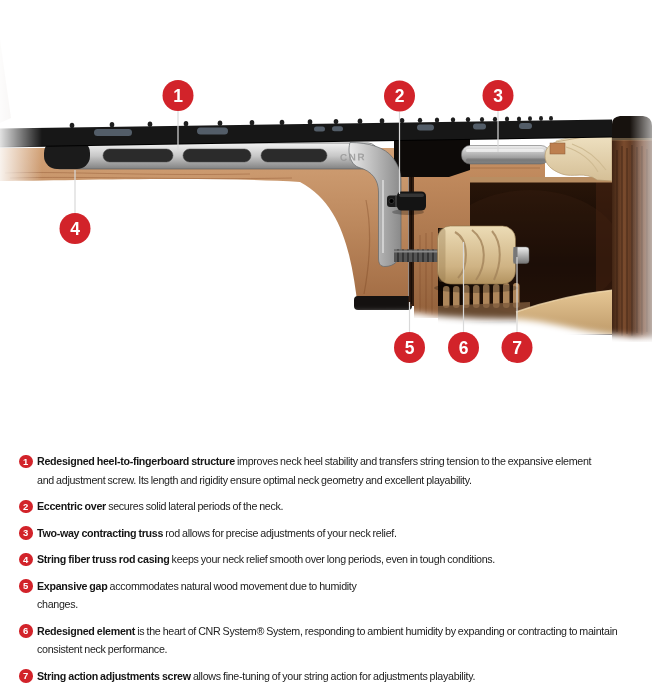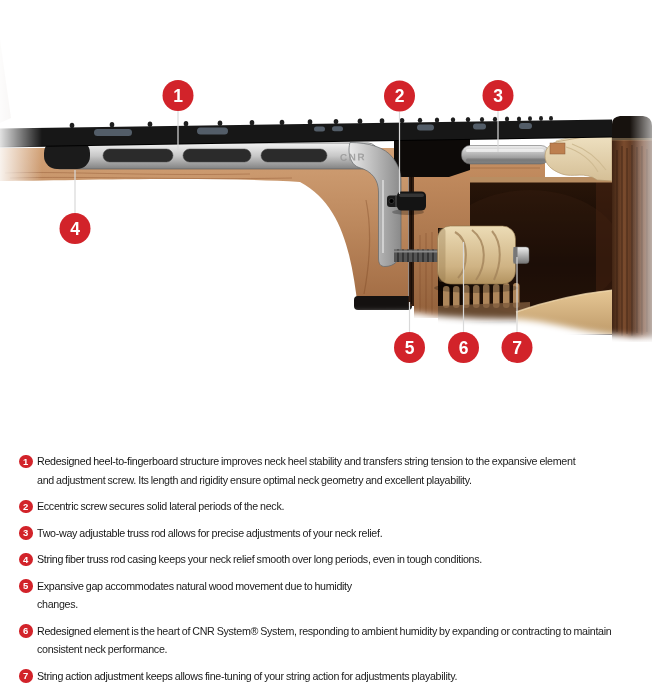--- a/index.html
+++ b/index.html
@@ -14,21 +14,21 @@
     position:relative;padding-left:17px;margin-bottom:8px;
     font-size:10.7px;line-height:18.5px;letter-spacing:-0.3px;word-spacing:-0.5px;
     color:#222;
   }
   .bullet{
     position:absolute;left:-1px;top:2.5px;width:13.5px;height:13.5px;
     border-radius:50%;background:#d2232a;color:#fff;font-weight:bold;
     font-size:9.5px;line-height:13.8px;text-align:center;
     letter-spacing:0;word-spacing:0;
   }
-  .term{font-weight:normal;color:#151515;}
+  .term{font-weight:bold;color:#151515;}
   .desc{white-space:pre-line;}
   .callout-num{
     font-family:"Liberation Sans","DejaVu Sans",sans-serif;
     font-size:17.5px;font-weight:bold;fill:#ffffff;
   }
   .engraving{
     font-family:"Liberation Sans","DejaVu Sans",sans-serif;
     font-size:10px;font-weight:bold;fill:#999;opacity:.85;letter-spacing:1.5px;
   }
 </style>
@@ -297,32 +297,32 @@
   </g>
 </svg>
 </div>
 
 <div class="legend">
   <div class="legend-item">
     <span class="bullet">1</span><span class="term">Redesigned heel-to-fingerboard structure</span><span class="desc"> improves neck heel stability and transfers string tension to the expansive element
 and adjustment screw. Its length and rigidity ensure optimal neck geometry and excellent playability.</span>
   </div>
   <div class="legend-item">
-    <span class="bullet">2</span><span class="term">Eccentric screw</span><span class="desc"> secures solid lateral periods of the neck.</span>
-  </div>
-  <div class="legend-item">
-    <span class="bullet">3</span><span class="term">Two-way adjustable truss</span><span class="desc"> rod allows for precise adjustments of your neck relief.</span>
+    <span class="bullet">2</span><span class="term">Eccentric over</span><span class="desc"> secures solid lateral periods of the neck.</span>
+  </div>
+  <div class="legend-item">
+    <span class="bullet">3</span><span class="term">Two-way contracting truss</span><span class="desc"> rod allows for precise adjustments of your neck relief.</span>
   </div>
   <div class="legend-item">
     <span class="bullet">4</span><span class="term">String fiber truss rod casing</span><span class="desc"> keeps your neck relief smooth over long periods, even in tough conditions.</span>
   </div>
   <div class="legend-item">
     <span class="bullet">5</span><span class="term">Expansive gap</span><span class="desc"> accommodates natural wood movement due to humidity
 changes.</span>
   </div>
   <div class="legend-item">
     <span class="bullet">6</span><span class="term">Redesigned element</span><span class="desc"> is the heart of CNR System® System, responding to ambient humidity by expanding or contracting to maintain
 consistent neck performance.</span>
   </div>
   <div class="legend-item">
-    <span class="bullet">7</span><span class="term">String action adjustment keeps</span><span class="desc"> allows fine-tuning of your string action for adjustments playability.</span>
+    <span class="bullet">7</span><span class="term">String action adjustments screw</span><span class="desc"> allows fine-tuning of your string action for adjustments playability.</span>
   </div>
 </div>
 
 </body></html>

